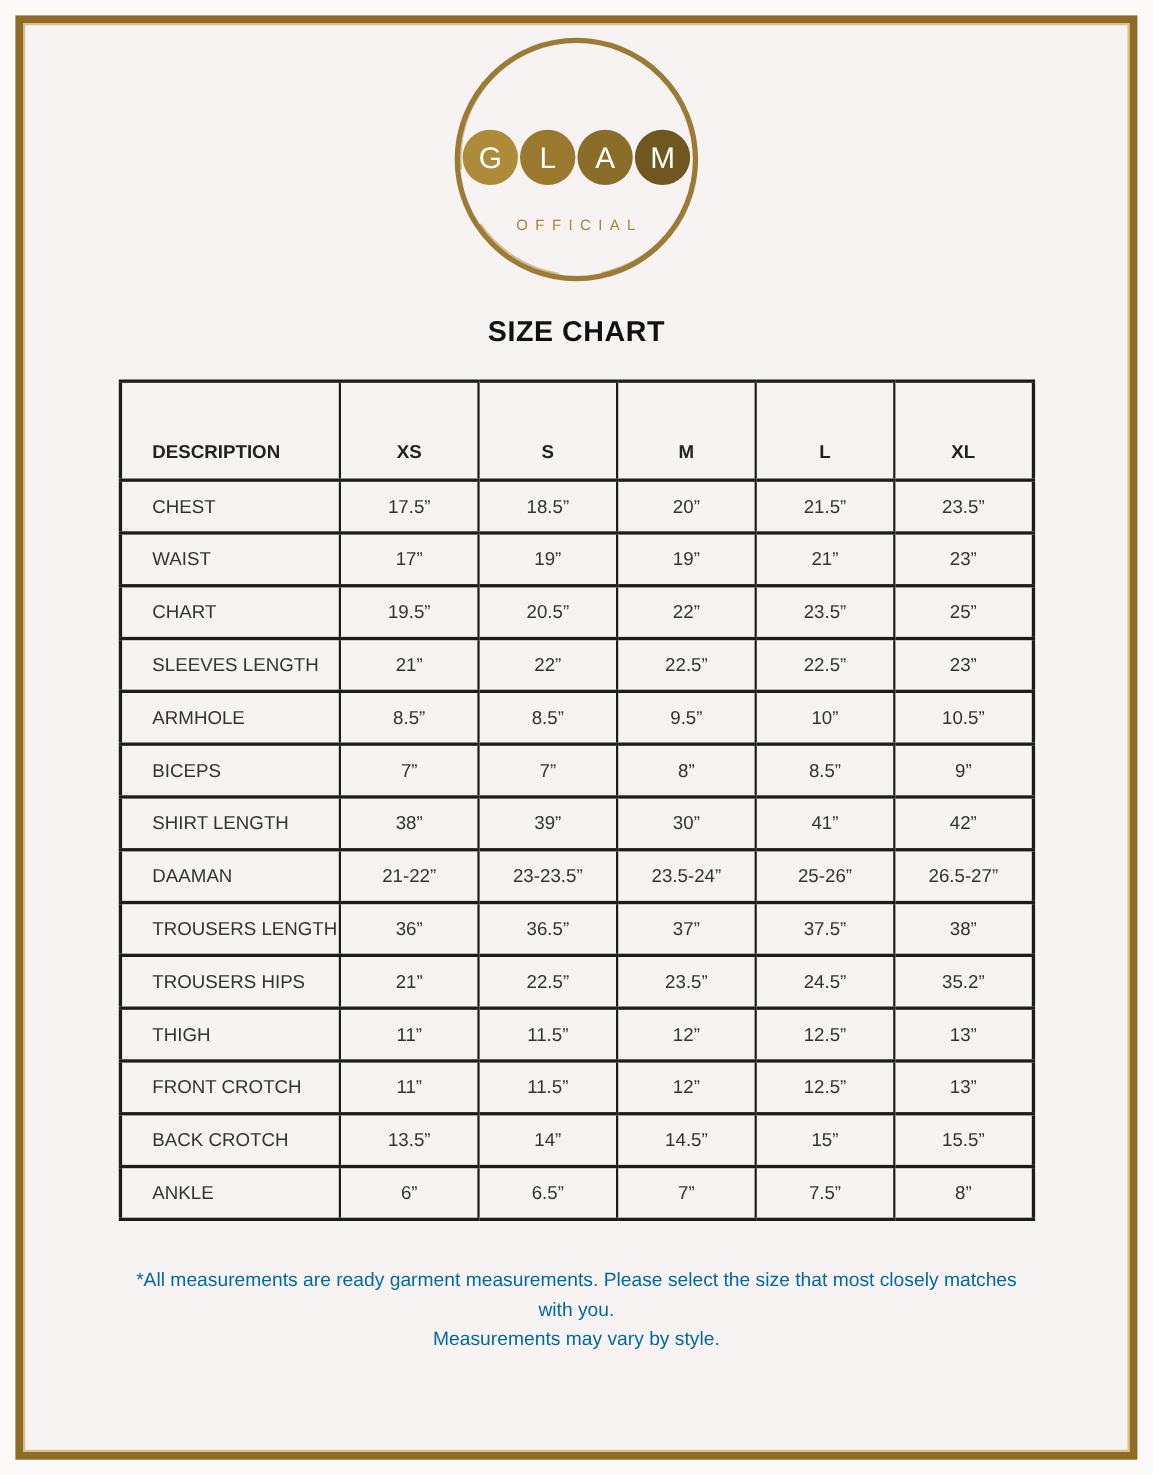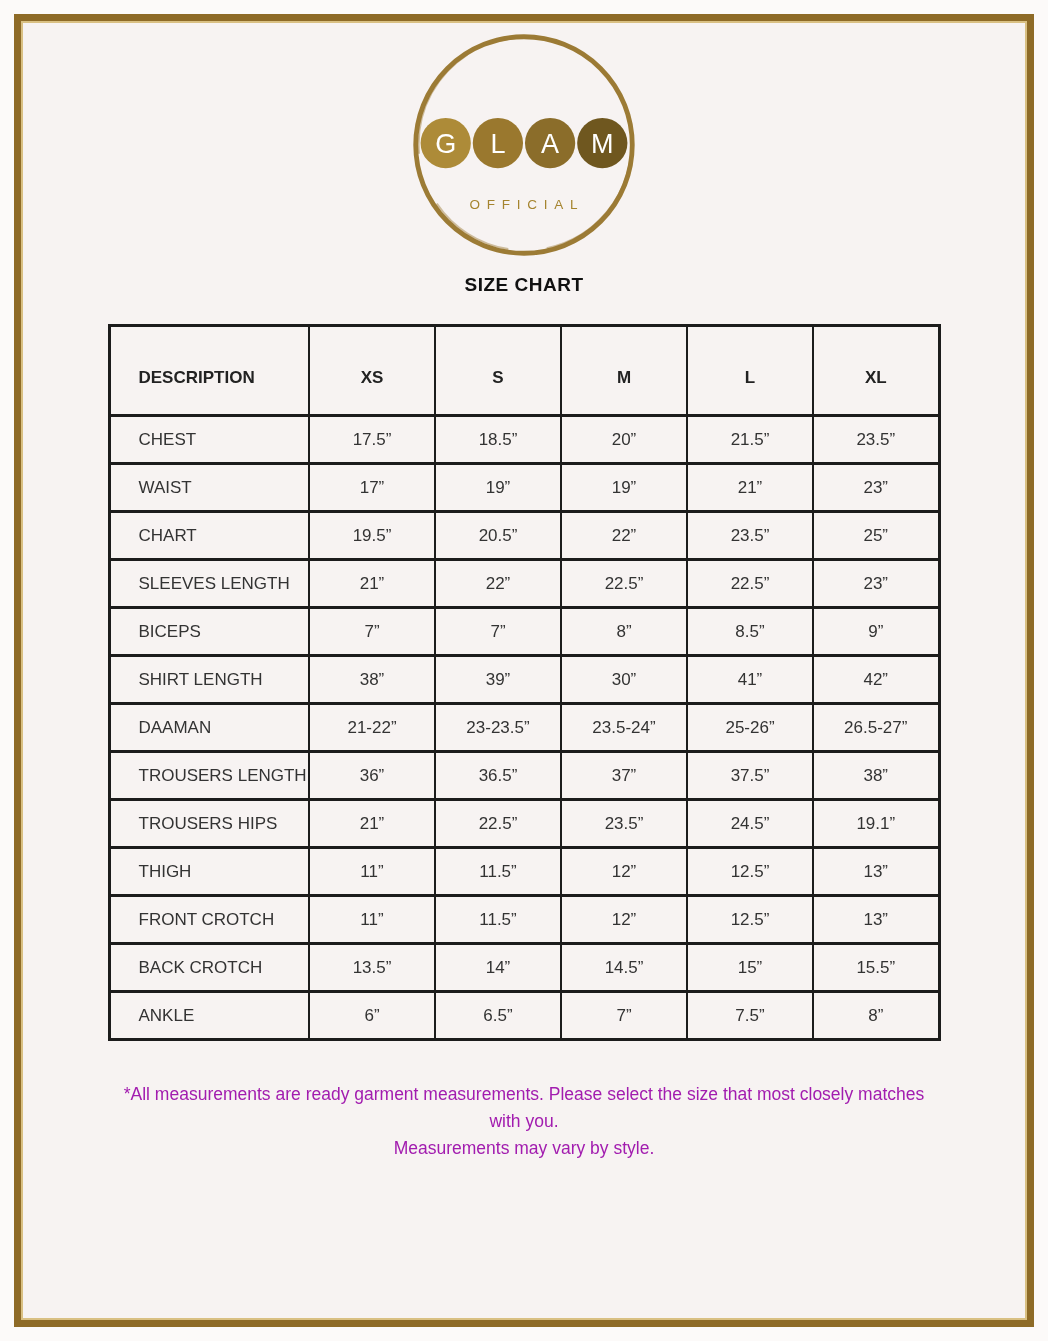--- a/index.html
+++ b/index.html
@@ -29,23 +29,23 @@
   .content {
     position: relative;
     width: 100%; height: 100%;
     padding-top: 8px;
   }
   .logo-wrap {
     width: 232px;
     margin: 0 auto;
   }
   .page-title {
-    margin-top: 9px;
+    margin-top: 20px;
     text-align: center;
-    font-size: 19px;
+    font-size: 26px;
     font-weight: bold;
     letter-spacing: 0.5px;
     color: #111;
   }
   table.size-table {
     width: 830px;
     margin: 28px auto 0 auto;
     border-collapse: collapse;
     border: 3px solid var(--table-line, #1c1c1c);
     table-layout: fixed;
@@ -58,35 +58,35 @@
     border-top-width: 3px;
     border-bottom-width: 3px;
     color: #333;
     font-size: 17px;
     text-align: center;
     vertical-align: middle;
   }
   thead th {
     height: 90px;
     vertical-align: bottom;
-    padding-bottom: 26px;
+    padding-bottom: 14px;
     font-weight: bold;
     color: #222;
   }
   tbody td { height: 48px; }
   th.desc-cell, td.desc-cell {
     text-align: left;
     padding-left: 28px;
   }
   .footnote {
     margin-top: 40px;
     text-align: center;
     font-size: 17.5px;
     line-height: 1.55;
-    color: #a21caf;
+    color: #0369a1;
     padding: 0 86px;
   }
 </style>
 </head>
 <body>
 
 <div class="frame">
   <div class="frame-inner"></div>
   <div class="content">
 
@@ -157,20 +157,28 @@
         </tr>
         <tr>
           <td class="desc-cell">SLEEVES LENGTH</td>
           <td>21”</td>
           <td>22”</td>
           <td>22.5”</td>
           <td>22.5”</td>
           <td>23”</td>
         </tr>
         <tr>
+          <td class="desc-cell">ARMHOLE</td>
+          <td>8.5”</td>
+          <td>8.5”</td>
+          <td>9.5”</td>
+          <td>10”</td>
+          <td>10.5”</td>
+        </tr>
+        <tr>
           <td class="desc-cell">BICEPS</td>
           <td>7”</td>
           <td>7”</td>
           <td>8”</td>
           <td>8.5”</td>
           <td>9”</td>
         </tr>
         <tr>
           <td class="desc-cell">SHIRT LENGTH</td>
           <td>38”</td>
@@ -194,21 +202,21 @@
           <td>37”</td>
           <td>37.5”</td>
           <td>38”</td>
         </tr>
         <tr>
           <td class="desc-cell">TROUSERS HIPS</td>
           <td>21”</td>
           <td>22.5”</td>
           <td>23.5”</td>
           <td>24.5”</td>
-          <td>19.1”</td>
+          <td>35.2”</td>
         </tr>
         <tr>
           <td class="desc-cell">THIGH</td>
           <td>11”</td>
           <td>11.5”</td>
           <td>12”</td>
           <td>12.5”</td>
           <td>13”</td>
         </tr>
         <tr>

